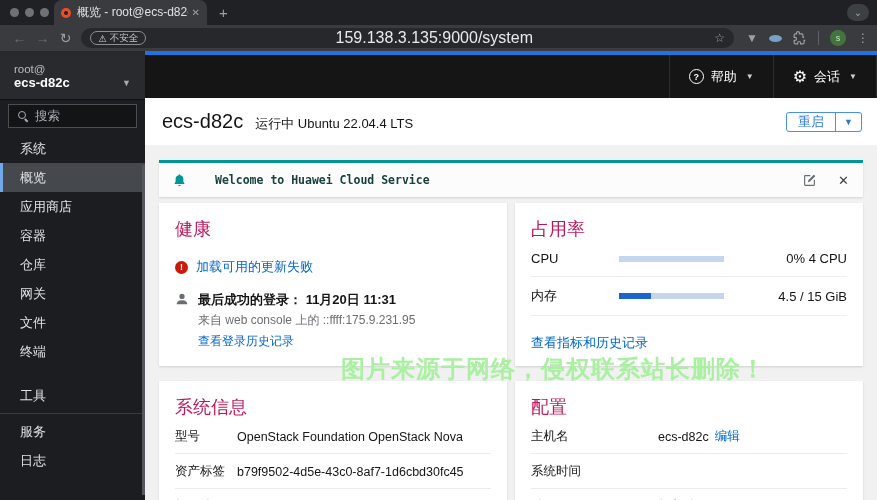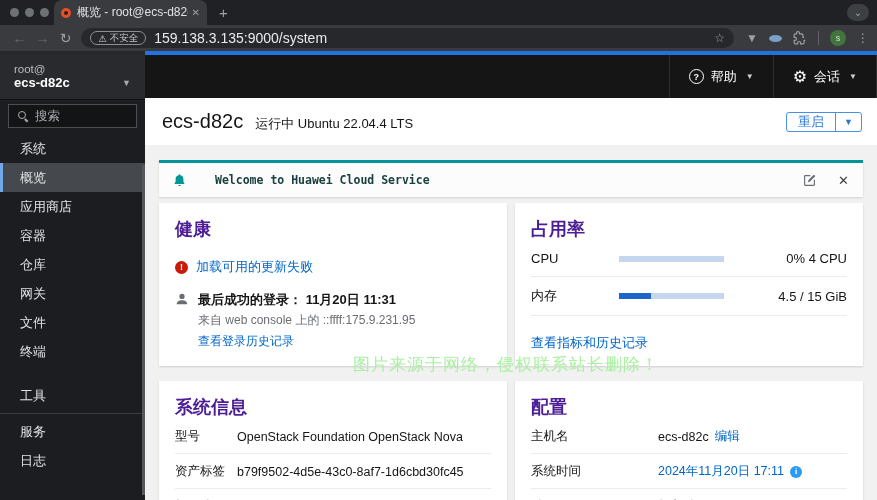--- a/index.html
+++ b/index.html
@@ -22,21 +22,21 @@
   .newtab{ color:#9aa0a6; font-size:15px; margin-left:12px; }
   .tab-search{ margin-left:auto; margin-right:8px; width:22px; height:17px; border-radius:9px;
         background:#3c4043; color:#9aa0a6; font-size:10px; display:flex; align-items:center; justify-content:center; }
   .toolbar{ height:26px; background:#3a3b3e; display:flex; align-items:center; padding:0 8px; }
   .navbtn{ color:#9aa0a6; font-size:14px; width:24px; text-align:center; }
   .navbtn.dim{ color:#6b6f73; }
   .omnibox{ margin-left:4px; width:678px; height:20px; border-radius:10px; background:#27282c;
         display:flex; align-items:center; padding:0 9px; }
   .sec-chip{ display:flex; align-items:center; gap:3px; border:1px solid #8b8f94; border-radius:9px;
         padding:0 7px; height:14px; color:#c7cacd; font-size:9.5px; }
-  .url{ color:#e8eaed; font-size:14px; margin-left:8px; flex:1; white-space:nowrap; }
+  .url{ color:#e8eaed; font-size:16px; margin-left:8px; flex:1; white-space:nowrap;text-align:center; }
   .star{ color:#9aa0a6; font-size:12px; }
   .chrome-right{ display:flex; align-items:center; gap:11px; margin-left:12px; }
   .ext-v{ color:#9aa0a6; font-weight:bold; font-size:12px; }
   .ext-lens{ width:13px; height:7px; border-radius:50%; background:#7aa0c8; }
   .vsep{ width:1px; height:14px; background:#5f6368; }
   .avatar{ width:16px; height:16px; border-radius:50%; background:#41753c; color:#cfe3cc;
         font-size:9px; display:flex; align-items:center; justify-content:center; }
   .kebab{ color:#9aa0a6; font-size:12px; }
   .bluestrip{ height:4px; display:flex; }
   .bluestrip .left{ width:145px; background:#26282b; }
@@ -90,21 +90,21 @@
   .banner{ background:#fcfcfc; border-top:3px solid #009596; box-shadow:0 1px 2px rgba(0,0,0,.12);
         height:37px; display:flex; align-items:center; padding:0 14px; }
   .bell{ flex:none; margin-right:29px; display:flex; }
   .banner-text{ font-family:"DejaVu Sans Mono","Liberation Mono",monospace; font-weight:bold;
         font-size:11.5px; color:#1b4040; }
   .banner-actions{ margin-left:auto; display:flex; align-items:center; gap:22px; }
   .xicon{ color:#3c3f42; font-size:13px; }
   .grid{ margin-top:6px; display:grid; grid-template-columns:1fr 1fr; column-gap:8px; row-gap:15px; }
   .card{ background:#fff; box-shadow:0 1px 2px rgba(3,3,3,.14); padding:14px 16px; }
   .card.row1{ min-height:138px; }
-  .card-title{ font-size:18px; font-weight:bold; color:#4c1d95; }
+  .card-title{ font-size:18px; font-weight:normal; color:#be185d; }
   .link{ color:#0066cc; text-decoration:none; }
   
   .alert-line{ margin-top:17px; display:flex; align-items:center; gap:8px; font-size:13px; }
   .erricon{ width:13px; height:13px; border-radius:50%; background:#c9190b; color:#fff;
         font-size:9px; font-weight:bold; display:flex; align-items:center; justify-content:center; flex:none;}
   .login-line{ margin-top:15px; display:flex; gap:9px; font-size:13px; }
   .person{ flex:none; margin-top:1px; }
   .login-main{ font-weight:bold; color:#151515; }
   .login-sub{ color:#6a6e73; font-size:12px; margin-top:3px; font-weight:normal; }
   .login-link{ font-size:12px; margin-top:4px; display:inline-block; }
@@ -120,21 +120,21 @@
   .kv{ display:flex; align-items:center; padding:9px 0 8px; border-bottom:1px solid #ececec;
         font-size:12.5px; color:#151515; }
   .kv:first-of-type{ margin-top:8px; }
   .kv .k{ flex:none; }
   .sys .k{ width:62px; }
   .cfg .k{ width:127px; }
   .kv .v{ display:flex; align-items:center; gap:6px; white-space:nowrap; }
   .infoicon{ width:12px; height:12px; border-radius:50%; background:#2b9af3; color:#fff;
         font-size:8px; font-weight:bold; display:flex; align-items:center; justify-content:center; font-family:"Liberation Serif",serif;}
   
-  .watermark{ position:absolute; left:208px; top:208px; font-size:17px; font-weight:normal;
+  .watermark{ position:absolute; left:196px; top:208px; font-size:24px; font-weight:bold;
         color:#a9f1a1; white-space:nowrap; letter-spacing:1px; z-index:9; pointer-events:none; }
 </style>
 </head>
 <body>
 
 <div class="screen">
 
   <div class="tabbar">
     <div class="traffic">
       <span></span>
@@ -319,24 +319,20 @@
             <div class="card-title">配置</div>
             <div class="kv">
               <span class="k">主机名</span>
               <span class="v">
                 <span>ecs-d82c</span>
                 <a class="link">编辑</a>
               </span>
             </div>
             <div class="kv">
               <span class="k">系统时间</span>
-              <span class="v">
-                <a class="link">2024年11月20日 17:11</a>
-                <span class="infoicon">i</span>
-              </span>
             </div>
             <div class="kv">
               <span class="k">域名</span>
               <span class="v">加入域</span>
             </div>
 
           </div>
         </div>
 
         <div class="watermark">图片来源于网络，侵权联系站长删除！</div>

